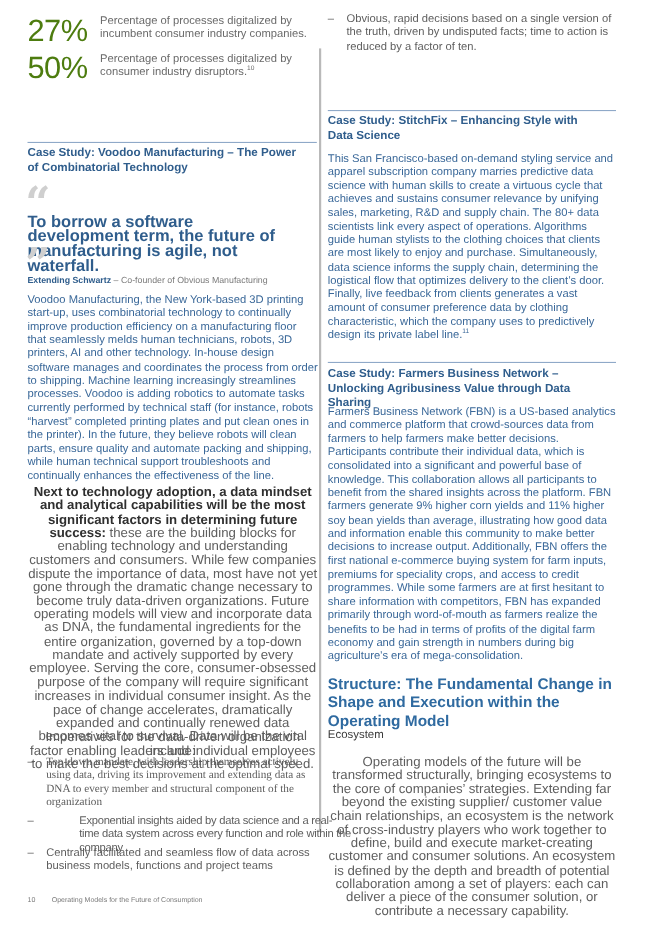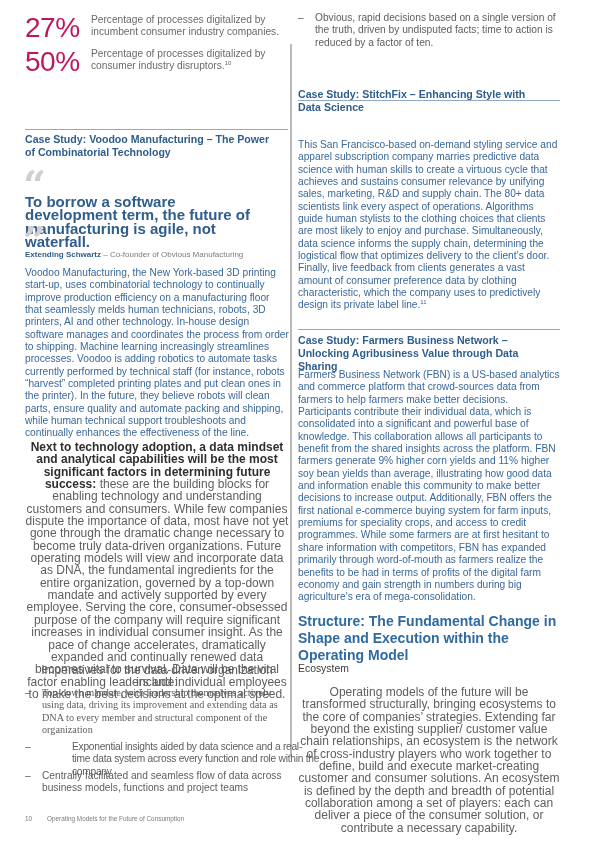--- a/index.html
+++ b/index.html
@@ -1,21 +1,21 @@
 <!DOCTYPE html>
 <html><head>
 <meta charset="utf-8">
 <style>
   html, body { margin: 0; padding: 0; background: #ffffff; }
   body { width: 600px; height: 848px; position: relative; overflow: hidden;
          font-family: "Liberation Sans", sans-serif; color: #5c5c5c; }
   .vdivider { position: absolute; left: 290px; top: 44px; width: 2px; height: 712px; background: #b9b9b9; }
 
   .stat { position: absolute; left: 25px; width: 265px; }
-  .stat .num { position: absolute; left: 0; top: 0; font-size: 28px; color: #be185d; letter-spacing: -0.5px; }
+  .stat .num { position: absolute; left: 0; top: 0; font-size: 28px; color: #4d7c0f; letter-spacing: -0.5px; }
   .stat .desc { position: absolute; left: 66px; top: 2px; font-size: 10.2px; line-height: 12.4px; color: #6a6a6a; width: 210px; }
   sup { font-size: 6px; vertical-align: super; line-height: 0; }
 
   .rule { position: absolute; height: 1px; background: #8fa9c8; }
   .blue-h { position: absolute; color: #2f5d8c; font-weight: bold; font-size: 10.6px; line-height: 13.2px; }
   .blue-p { position: absolute; color: #3a6899; font-size: 10.2px; line-height: 12.35px; }
   .gray-p { position: absolute; color: #5e5e5e; font-size: 12px; line-height: 12.35px; text-align: center; }
   .quote-mark { position: absolute; font-family: "DejaVu Serif", serif; font-weight: bold; color: #cfcfcf; font-size: 40px; line-height: 30px; }
   .quote-text { position: absolute; color: #2f5d8c; font-weight: bold; font-size: 15px; line-height: 13.4px; }
   .attrib { position: absolute; font-size: 8px; color: #7a7a7a; }
@@ -66,21 +66,21 @@
   <span class="dash">–</span>
   <span class="txt" style="width:245px;">Centrally facilitated and seamless flow of data across business models, functions and project teams</span>
 </div>
 
 <div class="bullet" style="left:298px; top:12px; width:262px;">
   <span class="dash">–</span>
   <span class="txt" style="width:245px;">Obvious, rapid decisions based on a single version of the truth, driven by undisputed facts; time to action is reduced by a factor of ten.</span>
 </div>
 
 <div class="rule" style="left:298px; top:100px; width:262px;"></div>
-<div class="blue-h" style="left:298px; top:88px; width:240px;">Case Study: StitchFix – Enhancing Style with Data Science</div>
+<div class="blue-h" style="left:298px; top:104px; width:240px;">Case Study: StitchFix – Enhancing Style with Data Science</div>
 <div class="blue-p" style="left:298px; top:139px; width:262px;"><span>This San Francisco-based on-demand styling service and apparel subscription company marries predictive data science with human skills to create a virtuous cycle that achieves and sustains consumer relevance by unifying sales, marketing, R&amp;D and supply chain. The 80+ data scientists link every aspect of operations. Algorithms guide human stylists to the clothing choices that clients are most likely to enjoy and purchase. Simultaneously, data science informs the supply chain, determining the logistical flow that optimizes delivery to the client’s door. Finally, live feedback from clients generates a vast amount of consumer preference data by clothing characteristic, which the company uses to predictively design its private label line.</span><sup>11</sup></div>
 
 <div class="rule" style="left:298px; top:329px; width:262px;"></div>
 <div class="blue-h" style="left:298px; top:334px; width:255px;">Case Study: Farmers Business Network – Unlocking Agribusiness Value through Data Sharing</div>
 <div class="blue-p" style="left:298px; top:369px; width:264px;">Farmers Business Network (FBN) is a US-based analytics and commerce platform that crowd-sources data from farmers to help farmers make better decisions. Participants contribute their individual data, which is consolidated into a significant and powerful base of knowledge. This collaboration allows all participants to benefit from the shared insights across the platform. FBN farmers generate 9% higher corn yields and 11% higher soy bean yields than average, illustrating how good data and information enable this community to make better decisions to increase output. Additionally, FBN offers the first national e-commerce buying system for farm inputs, premiums for speciality crops, and access to credit programmes. While some farmers are at first hesitant to share information with competitors, FBN has expanded primarily through word-of-mouth as farmers realize the benefits to be had in terms of profits of the digital farm economy and gain strength in numbers during big agriculture’s era of mega-consolidation.</div>
 
 <div class="struct-h" style="left:298px; top:613px; width:262px;">Structure: The Fundamental Change in Shape and Execution within the Operating Model</div>
 <div class="eco-h" style="left:298px; top:663px;">Ecosystem</div>
 <div class="gray-p" style="left:298px; top:686px; width:262px;">Operating models of the future will be transformed structurally, bringing ecosystems to the core of companies’ strategies. Extending far beyond the existing supplier/ customer value chain relationships, an ecosystem is the network of cross-industry players who work together to define, build and execute market-creating customer and consumer solutions. An ecosystem is defined by the depth and breadth of potential collaboration among a set of players: each can deliver a piece of the consumer solution, or contribute a necessary capability.</div>
 

